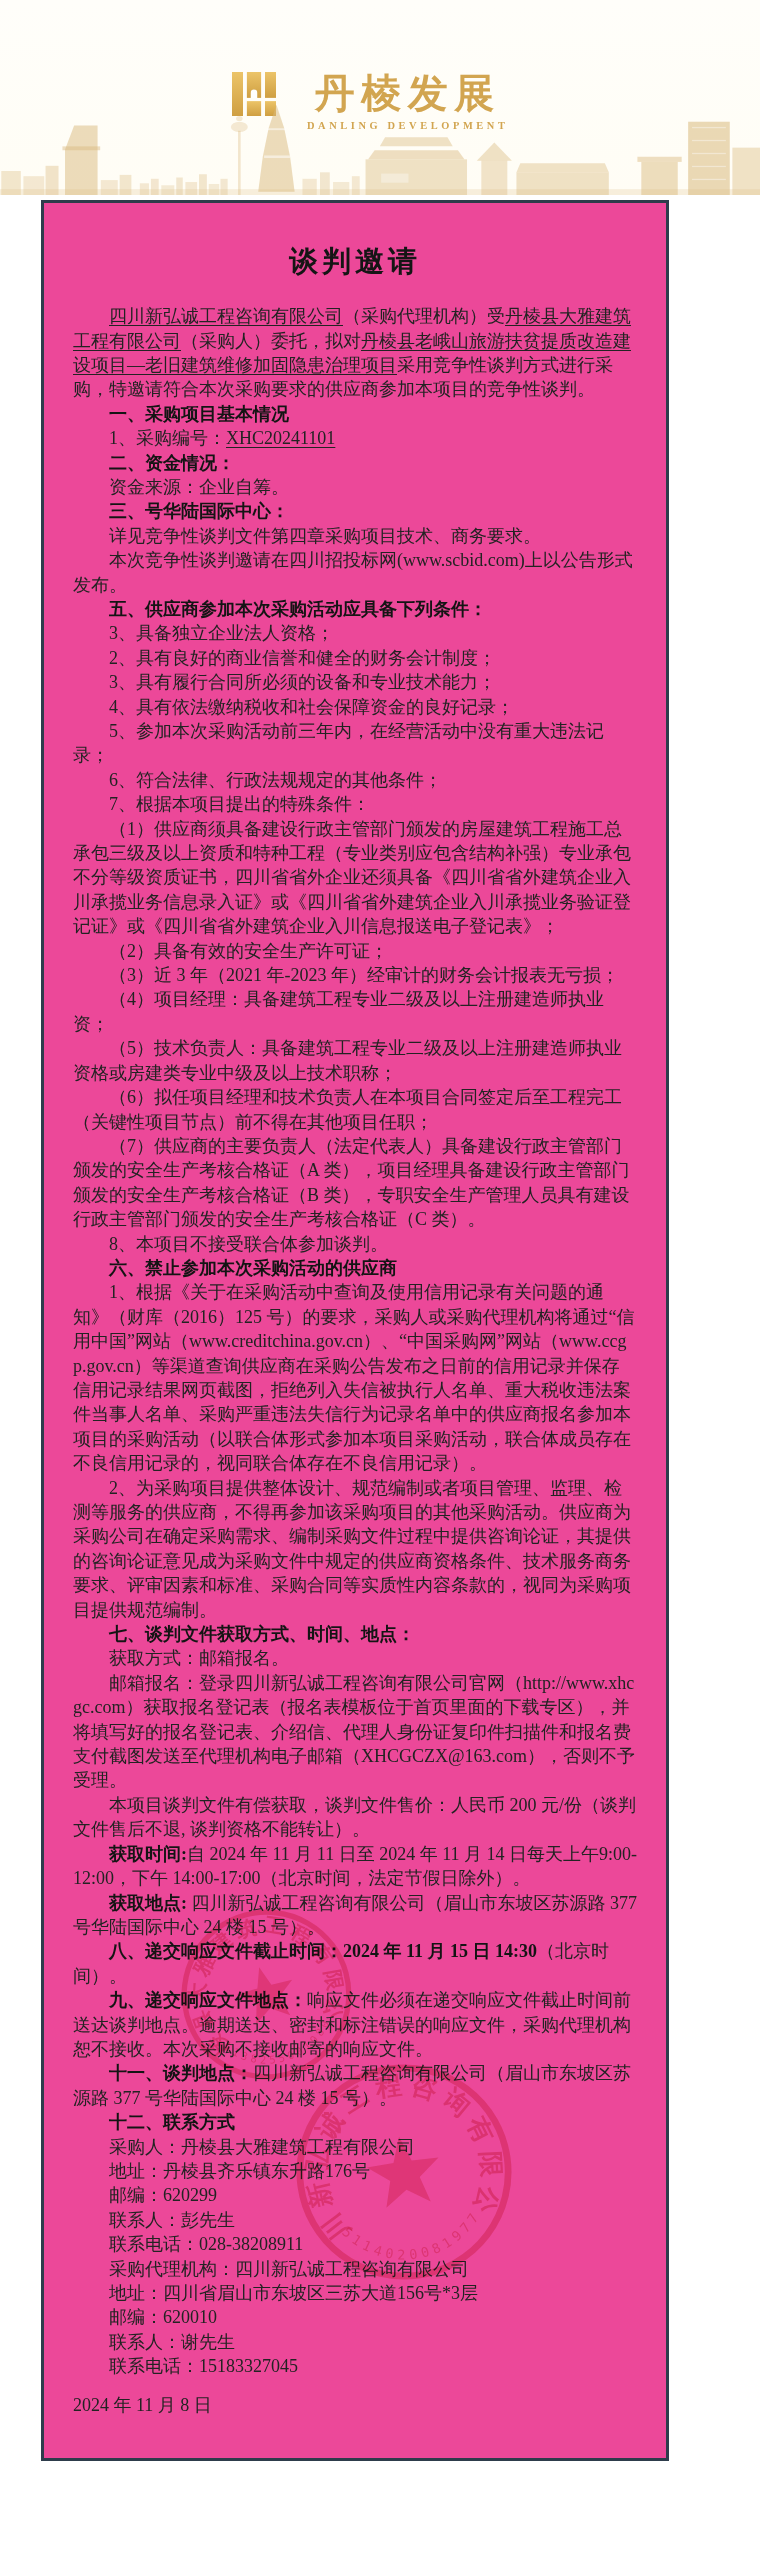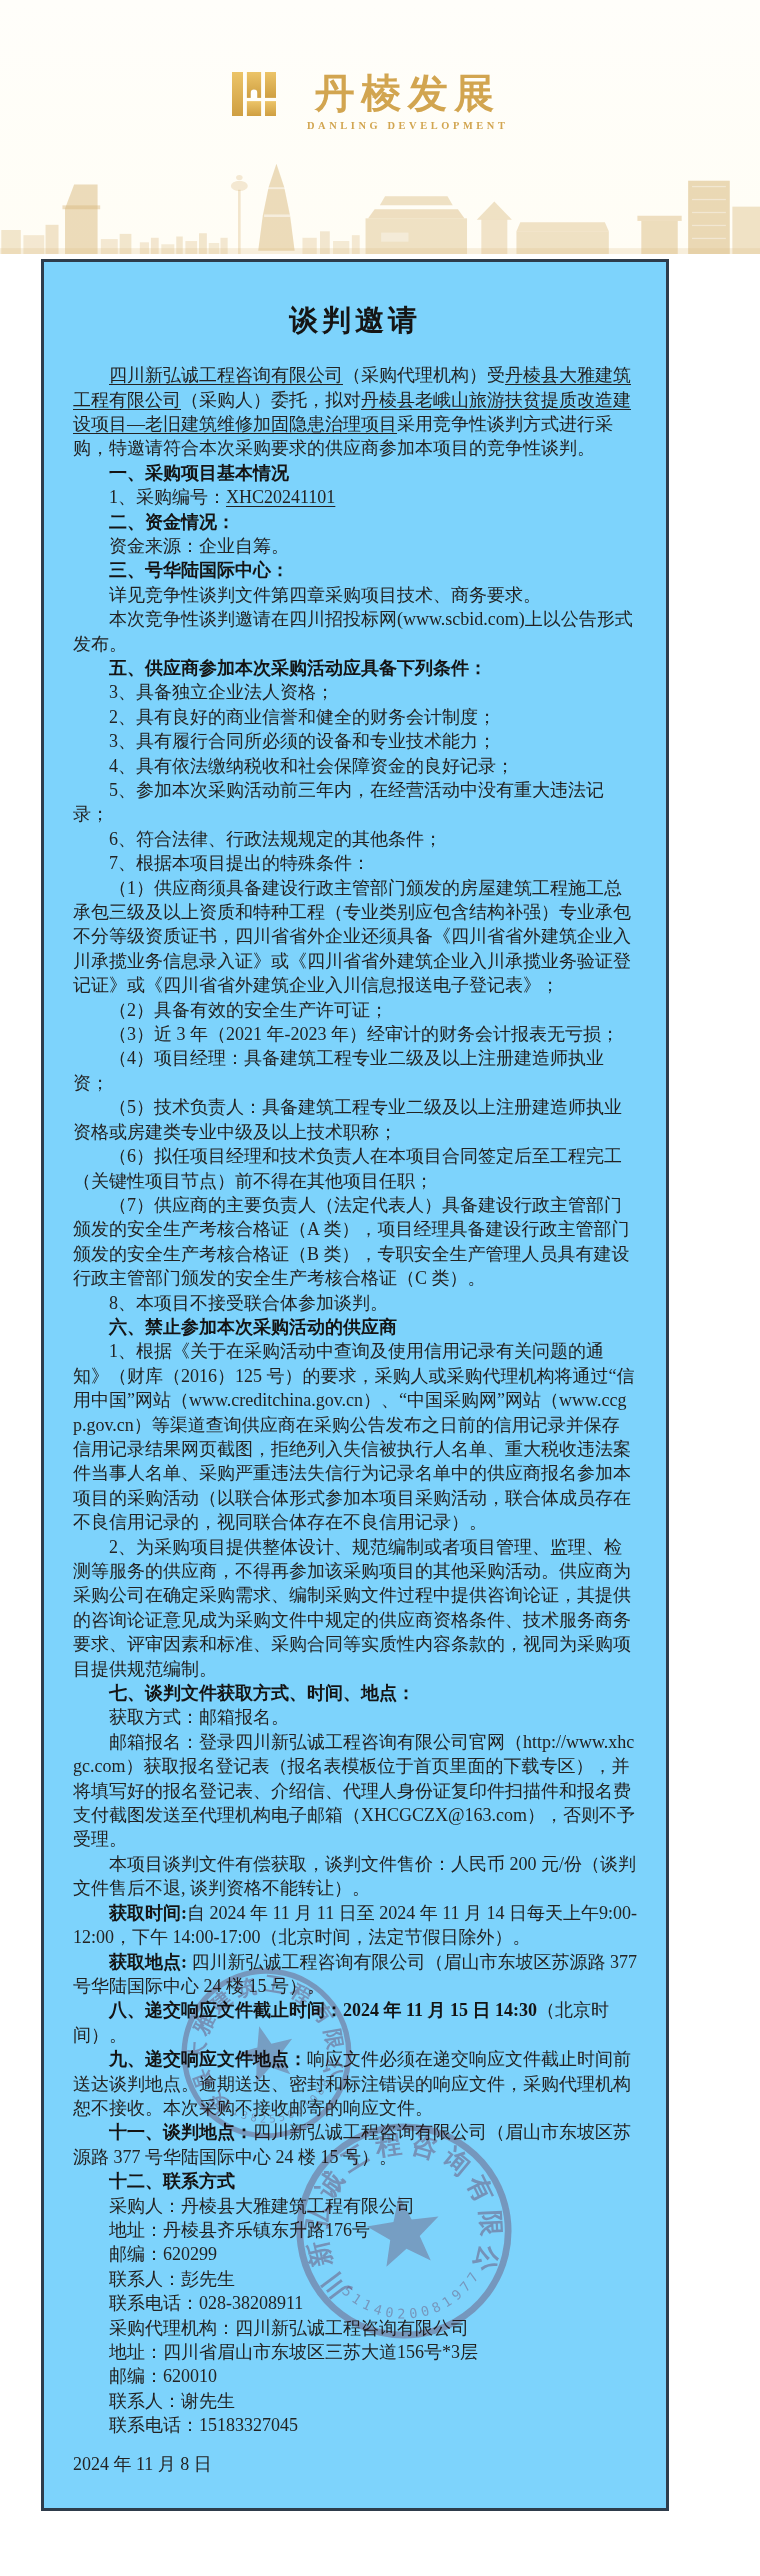--- a/index.html
+++ b/index.html
@@ -2,42 +2,42 @@
 <html style="--gold: #d2a550; --frame: #2e3c4b; --stamp: #d9566b;font-size:10.4px"><head>
 <meta charset="utf-8">
 <style>
   html,body{margin:0;padding:0;}
   body{
     width:761px; min-height:2576px; background:#ffffff;
     font-family:"Liberation Serif","DejaVu Serif",serif;
     color:#222;
   }
   
-  .header{position:relative; height:254px; overflow:hidden;
+  .header{position:relative; height:195px; overflow:hidden;
     background:linear-gradient(#fffefa,#fffdf5);}
   .logo-row{position:absolute; top:72px; left:232px; display:flex; gap:31px; align-items:flex-start;}
   .logo-icon{width:44px; height:44px; display:block;}
   .logo-textblock{display:flex; flex-direction:column; align-items:center;}
   .logo-title{
     margin:0; font-size:40px; line-height:44px; font-weight:700;
     letter-spacing:6.5px; color:var(--gold,#d2a550);
     font-family:"Liberation Serif","DejaVu Serif",serif;
   }
   .logo-subtitle{
     margin:3.9px 0 0 0; font-size:10.4px; letter-spacing:3.6px;
     color:var(--gold,#d2a550); font-weight:700;
     font-family:"Liberation Serif","DejaVu Serif",serif;
   }
   .skyline{position:absolute; left:0; bottom:0; width:761px; height:107px; display:block;}
   
   .doc-frame{
     position:relative; box-sizing:border-box;
     margin:4.6px 0 0 41px; width:628px; min-height:2143px;
-    border:3.3px solid var(--frame,#2e3c4b); background:#7dd3fc;
-    padding:33px 29px 32px 29px;
+    border:3.3px solid var(--frame,#2e3c4b); background:#ec4899;
+    padding:33px 29px 41px 29px;
   }
   .doc-title{
     margin:6.5px 0 22px 0; text-align:center;
     font-size:29px; font-weight:700; letter-spacing:3.9px; color:#151515;
   }
   .line{
     margin:0; font-size:18px; line-height:24.4px;
     text-indent:2em; word-break:break-all; color:#232323;
   }
   .line.h span{font-weight:700; color:#141414;}

